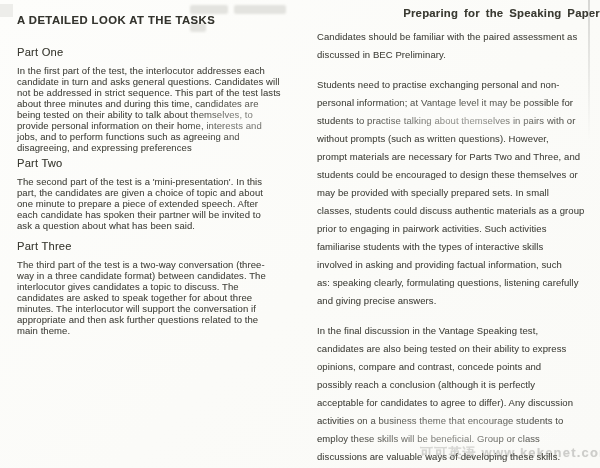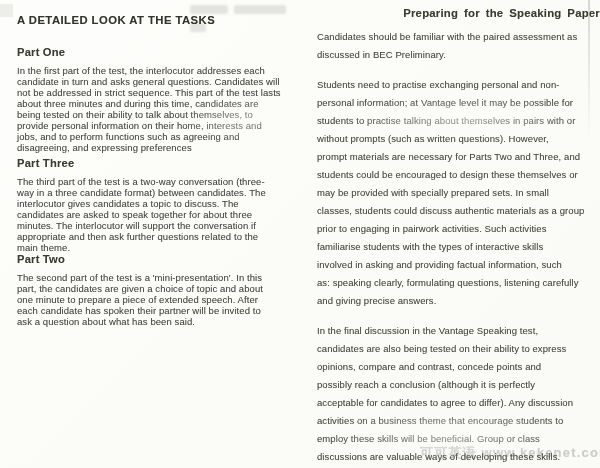--- a/index.html
+++ b/index.html
@@ -17,21 +17,21 @@
   .col-left  { left: 17px;  top: 14px; width: 300px; }
   .col-right { left: 317px; top: 4px; width: 283px; }
 
   .doc-header {
     font-size: 11.3px; font-weight: bold; letter-spacing: .45px;
     color: #34342e; margin: 0 0 19px 0; line-height: 13px;
     text-shadow: 0 0 .5px rgba(52,52,46,.35);
   }
   .section { margin: 0; }
   .section-heading {
-    font-size: 11.2px; font-weight: bold; color: #3a3a32;
+    font-size: 11.2px; font-weight: normal; color: #3a3a32;
     margin: 0 0 6px 0; line-height: 13px; letter-spacing: .2px;
     text-shadow: 0 0 .5px rgba(58,58,50,.3);
   }
   .body-text {
     font-size: 9.5px; line-height: 11px; letter-spacing: .08px;
     white-space: pre-line; margin: 0 0 4px 0;
     text-shadow: 0 0 .6px rgba(70,70,63,.28);
   }
   .sec-2 .section-heading { margin-top: 0; }
   .sec-1 .body-text { margin-bottom: 4px; }
@@ -104,38 +104,38 @@
         <p class="body-text">In the first part of the test, the interlocutor addresses each
 candidate in turn and asks general questions. Candidates will
 not be addressed in strict sequence. This part of the test lasts
 about three minutes and during this time, candidates are
 being tested on their ability to talk about themselves, to
 provide personal information on their home, interests and
 jobs, and to perform functions such as agreeing and
 disagreeing, and expressing preferences</p>
       </div>
 
+      <div class="section sec-2">
+        <div class="section-heading">Part Two</div>
+        <p class="body-text">The second part of the test is a 'mini-presentation'. In this
+part, the candidates are given a choice of topic and about
+one minute to prepare a piece of extended speech. After
+each candidate has spoken their partner will be invited to
+ask a question about what has been said.</p>
+      </div>
+
       <div class="section sec-3">
         <div class="section-heading">Part Three</div>
         <p class="body-text">The third part of the test is a two-way conversation (three-
 way in a three candidate format) between candidates. The
 interlocutor gives candidates a topic to discuss. The
 candidates are asked to speak together for about three
 minutes. The interlocutor will support the conversation if
 appropriate and then ask further questions related to the
 main theme.</p>
-      </div>
-
-      <div class="section sec-2">
-        <div class="section-heading">Part Two</div>
-        <p class="body-text">The second part of the test is a 'mini-presentation'. In this
-part, the candidates are given a choice of topic and about
-one minute to prepare a piece of extended speech. After
-each candidate has spoken their partner will be invited to
-ask a question about what has been said.</p>
       </div>
     </div>
 
     <div class="col col-right">
       <div class="right-heading">Preparing for the Speaking Paper</div>
 
       <p class="body-text para-1">Candidates should be familiar with the paired assessment as
 discussed in BEC Preliminary.</p>
       <p class="body-text para-2">Students need to practise exchanging personal and non-
 personal information; at Vantage level it may be possible for

